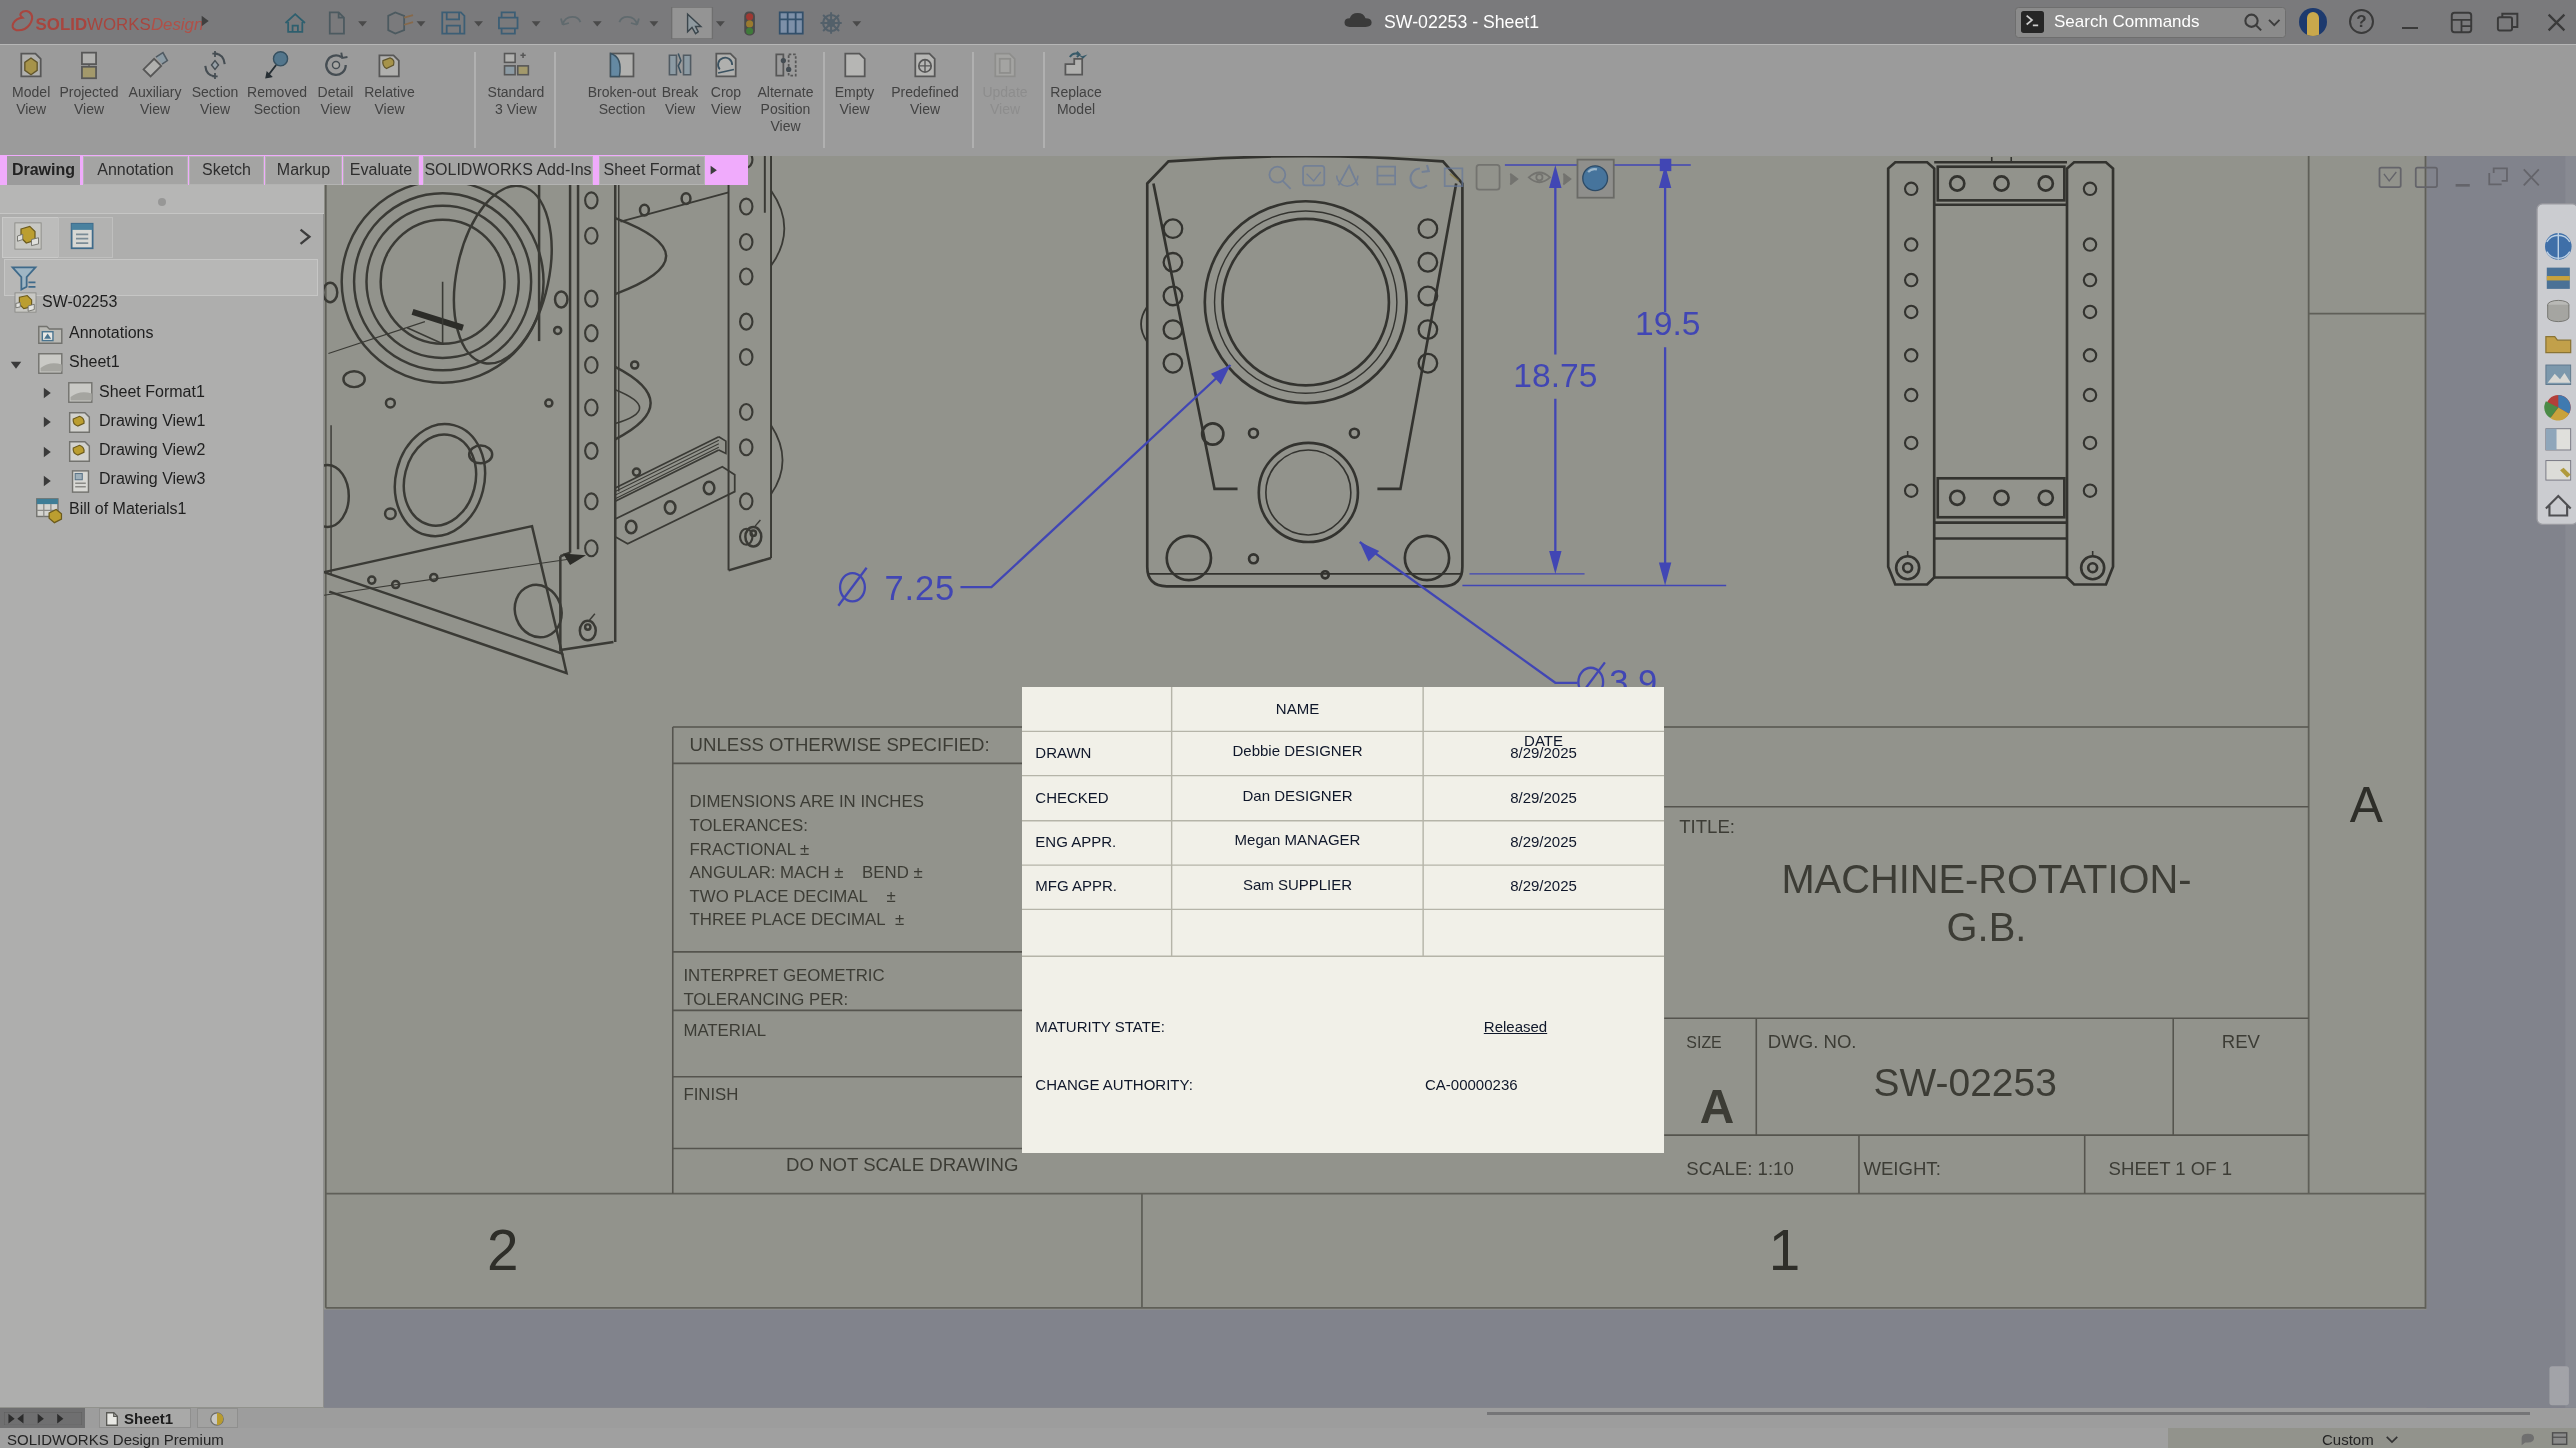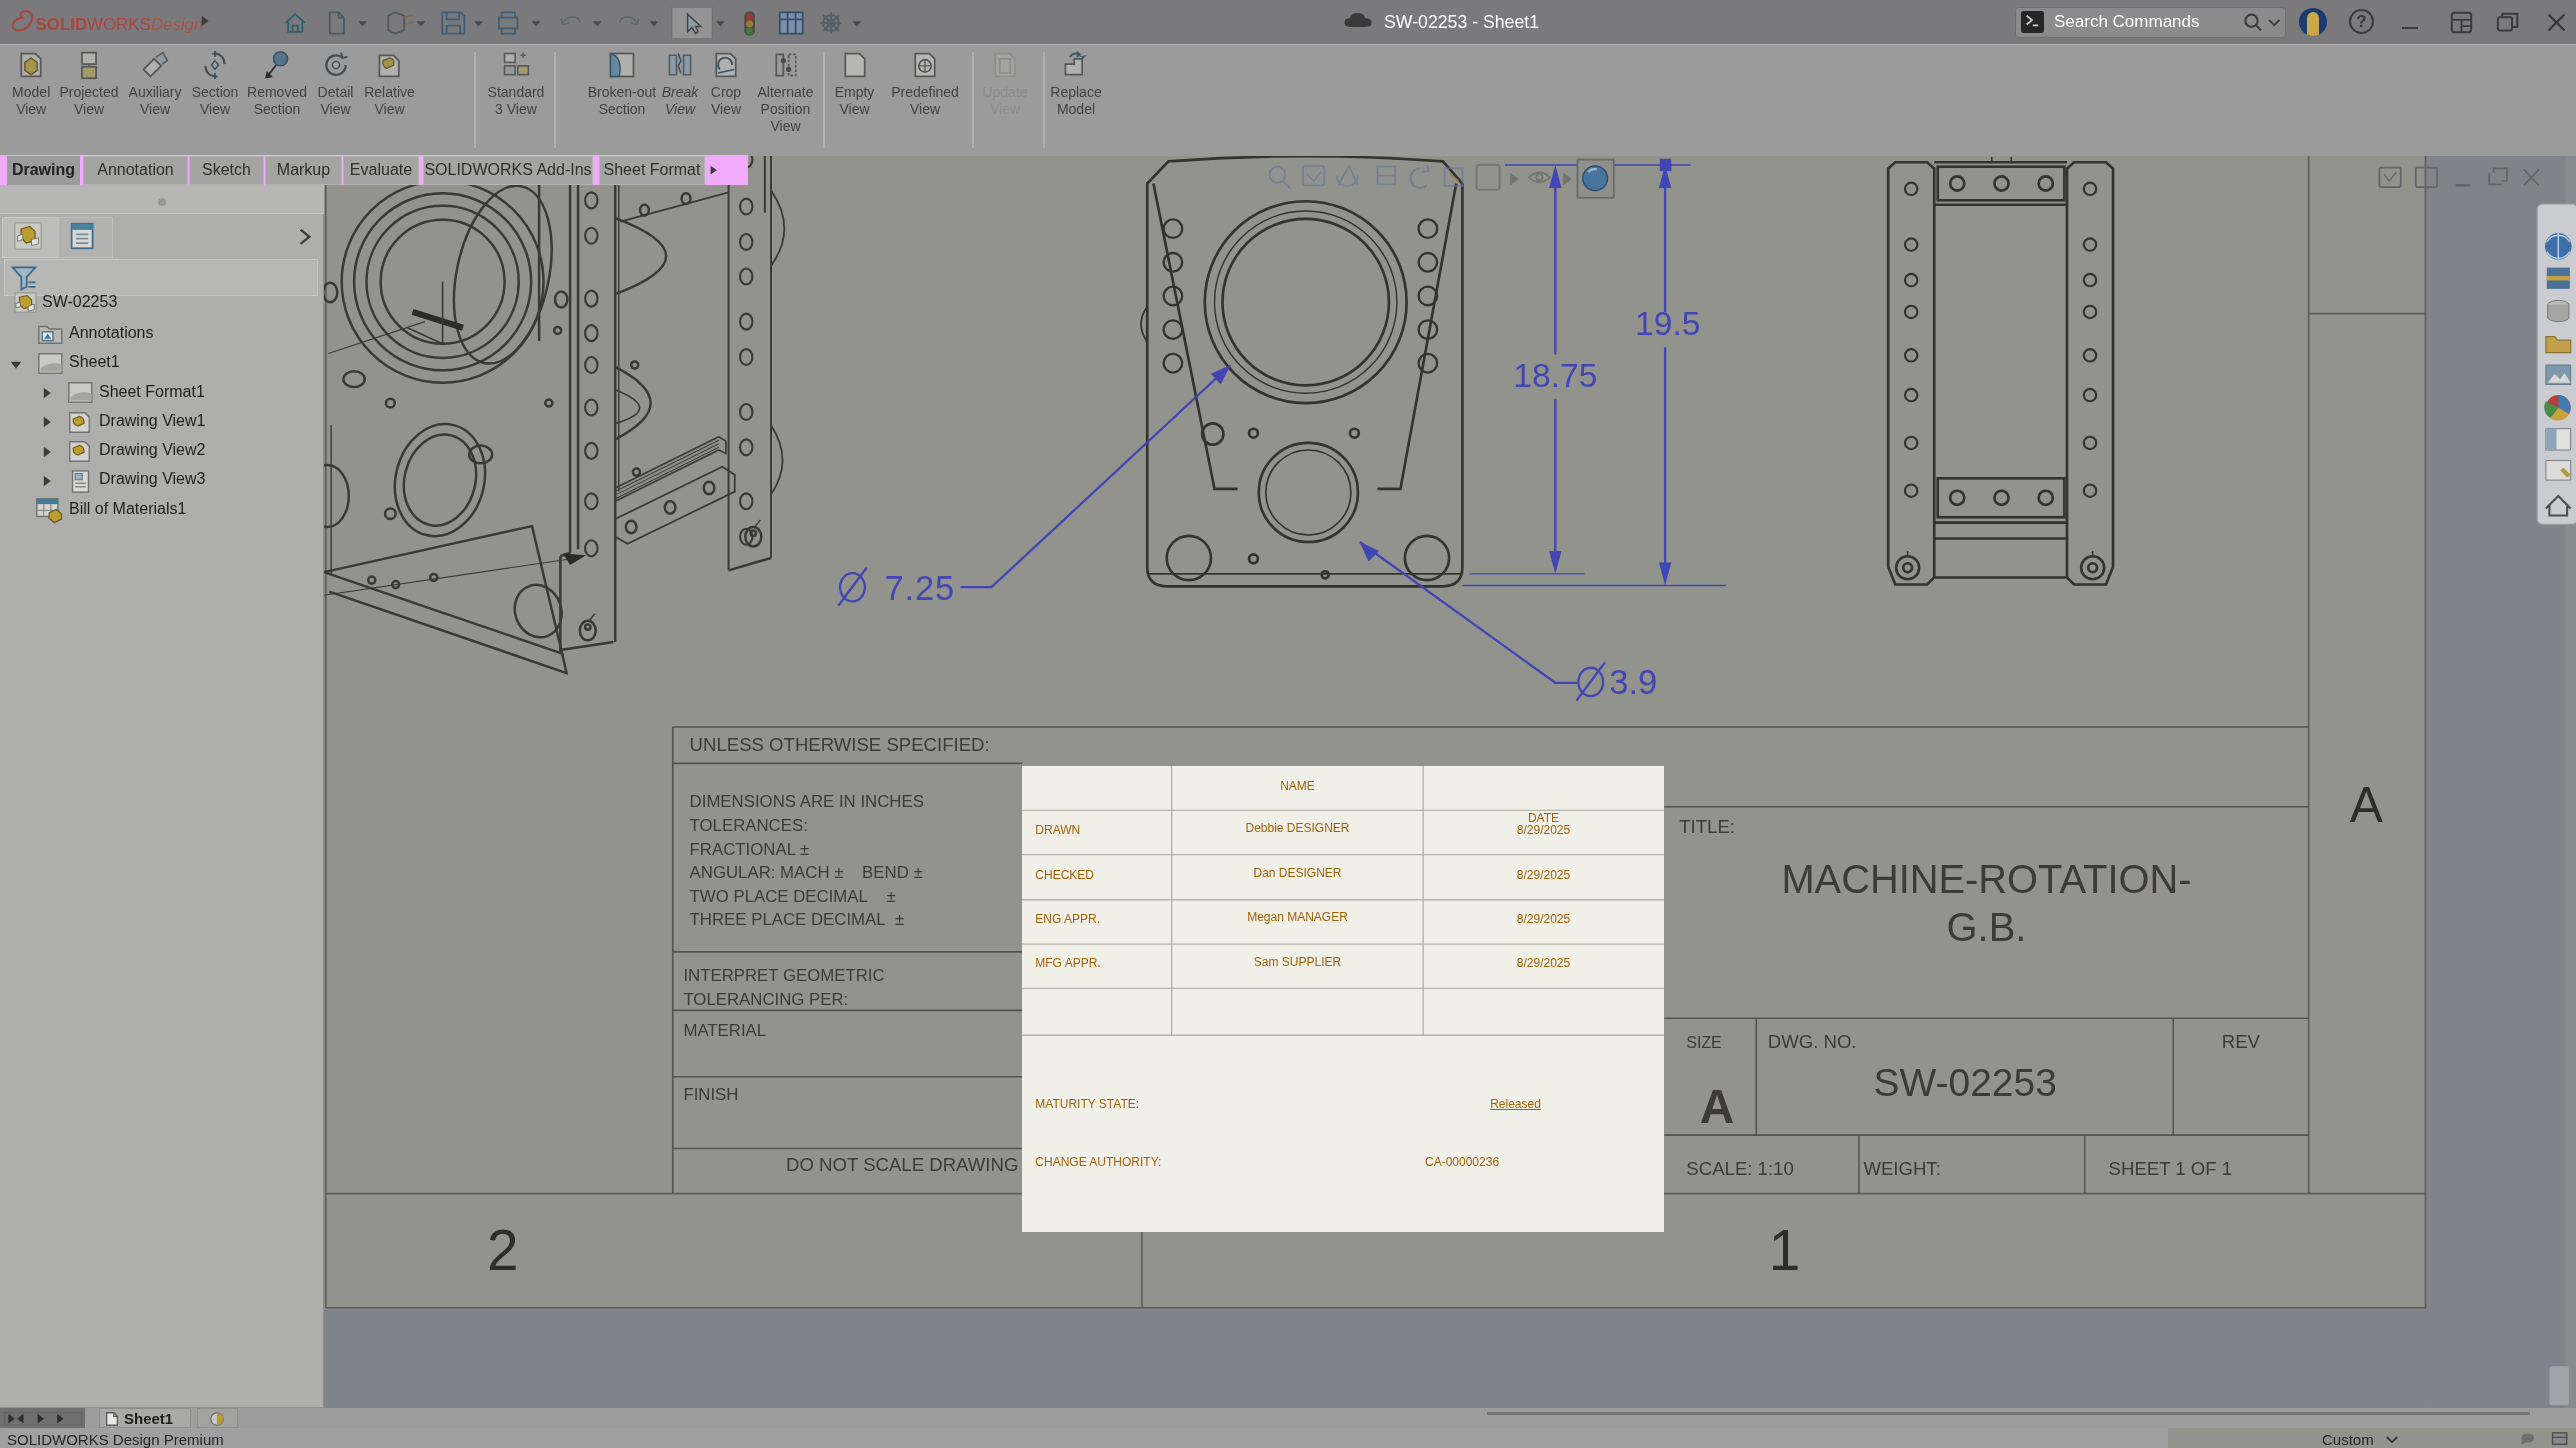--- a/index.html
+++ b/index.html
@@ -469,21 +469,21 @@
         <rect x="4" y="4" width="12" height="10" fill="#b9b9b6" stroke="#5c5c5c" stroke-width="1.8"></rect>
         <rect x="4" y="18" width="12" height="10" fill="#8ea4b2" stroke="#5c5c5c" stroke-width="1.8"></rect>
         <rect x="19" y="18" width="12" height="10" fill="#b0a25c" stroke="#5c5c5c" stroke-width="1.8"></rect>
         <path d="M22 6 l6 0 m-3 -3 l0 6" stroke="#5c5c5c" stroke-width="1.8"></path>
       </svg><br>Standard<br>3 View</div>
   <div class="rsep" style="left:554px;"></div>
   <div class="rbtn" style="left:575px;width:94px;"><svg width="30" height="30" viewBox="0 0 34 34">
         <rect x="4" y="4" width="26" height="26" fill="#b9b9b6" stroke="#5c5c5c" stroke-width="2"></rect>
         <path d="M4 4 q14 4 10 26 L4 30 Z" fill="#5d93b8" stroke="#35586e" stroke-width="1.6"></path>
       </svg><br>Broken-out<br>Section</div>
-  <div class="rbtn" style="left:655px;width:50px;font-style:italic;"><svg width="30" height="30" viewBox="0 0 34 34">
+  <div class="rbtn" style="left:655px;width:50px;"><svg width="30" height="30" viewBox="0 0 34 34">
         <path d="M5 6 L13 6 L13 28 L5 28 Z" fill="#8ea4b2" stroke="#51606c" stroke-width="1.8"></path>
         <path d="M21 6 L29 6 L29 28 L21 28 Z" fill="#8ea4b2" stroke="#51606c" stroke-width="1.8"></path>
         <path d="M15 4 l3 8 l-3 6 l3 8" fill="none" stroke="#35586e" stroke-width="1.8"></path>
       </svg><br>Break<br>View</div>
   <div class="rbtn" style="left:703px;width:46px;"><svg width="30" height="30" viewBox="0 0 34 34">
         <path d="M6 4 L22 4 L28 10 L28 30 L6 30 Z" fill="#b9b9b6" stroke="#5c5c5c" stroke-width="2"></path>
         <path d="M10 22 a8 8 0 1 1 14 -5" fill="none" stroke="#35586e" stroke-width="2"></path>
         <path d="M8 26 L26 22" stroke="#35586e" stroke-width="1.8"></path>
       </svg><br>Crop<br>View</div>
   <div class="rbtn" style="left:751px;width:69px;"><svg width="30" height="30" viewBox="0 0 34 34">
@@ -610,21 +610,21 @@
     <div class="abs" style="left:99px;top:175px;">Drawing View3</div>
     <svg class="abs" style="left:35px;top:202px" width="30" height="26.6" viewBox="0 0 34 30">
       <rect x="2" y="2" width="24" height="20" fill="#d4d4d0" stroke="#72726e" stroke-width="1.6"></rect>
       <rect x="2" y="2" width="24" height="6" fill="#3e7d96"></rect>
       <path d="M10 8 l0 14 M18 8 l0 14 M2 15 l24 0" stroke="#8a8a86" stroke-width="1.4"></path>
       <path d="M16 18 l8 -4 l6 5 l0 6 l-8 4 l-6 -5 Z" fill="#bb9e30" stroke="#6b5a1c" stroke-width="1.4"></path>
     </svg>
     <div class="abs" style="left:69px;top:205px;">Bill of Materials1</div>
   </div>
 </div>
-<div class="abs" id="whitepanel" style="left:1022px;top:766px;width:642px;height:466px;background:#f1f0e8;color:#a16207;font-size:12px;">
+<div class="abs" id="whitepanel" style="left:1022px;top:687px;width:642px;height:466px;background:#f1f0e8;color:#0f172a;font-size:15px;">
   <svg class="abs" style="left:0;top:0" width="642" height="466" viewBox="0 0 725 526">
     <g stroke="#b5b4a8" stroke-width="1.6" fill="none">
       <path d="M169 0 L169 304 M453 0 L453 304"></path>
       <path d="M0 50 L725 50 M0 100 L725 100 M0 151 L725 151 M0 201 L725 201 M0 251 L725 251 M0 304 L725 304"></path>
     </g>
   </svg>
   <div class="abs" style="left:150px;top:13.3px;width:251px;text-align:center;">NAME</div>
   <div class="abs" style="left:401px;top:13.3px;width:241px;text-align:center;margin-top:32px;">DATE</div>
   <div class="abs" style="left:13.3px;top:57px;">DRAWN</div>
   <div class="abs" style="left:150px;top:55px;width:251px;text-align:center;">Debbie DESIGNER</div>

